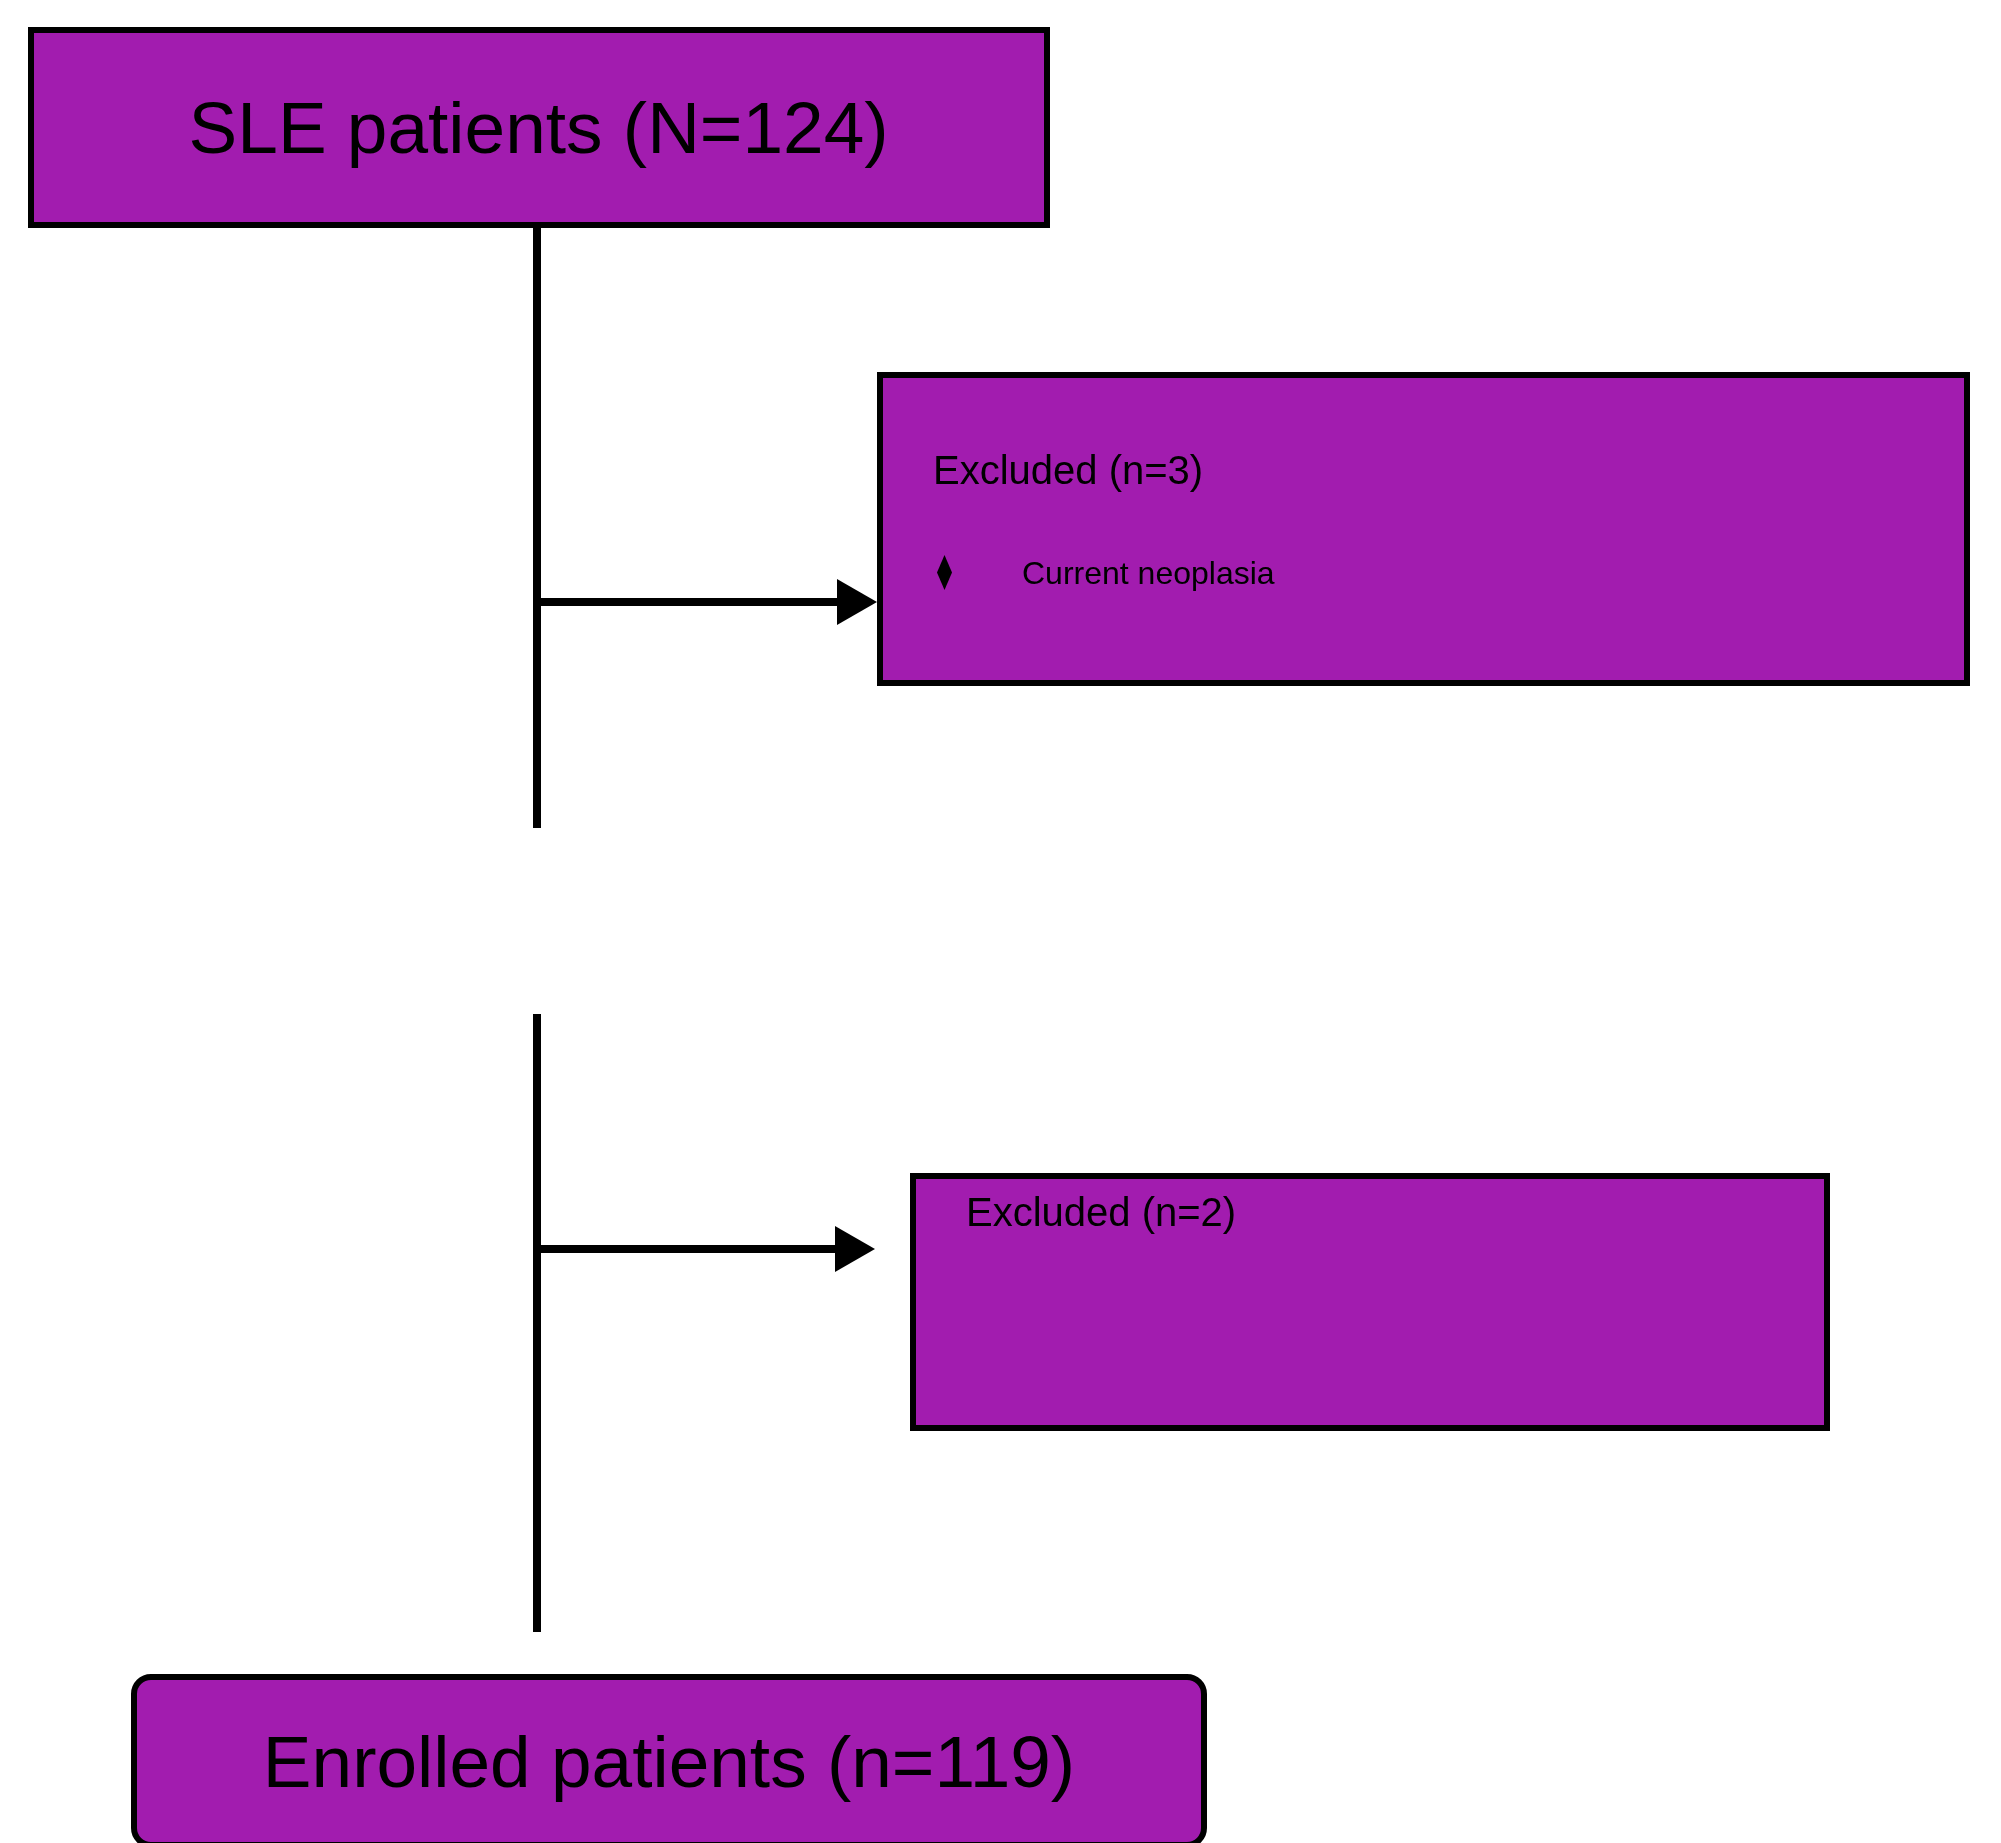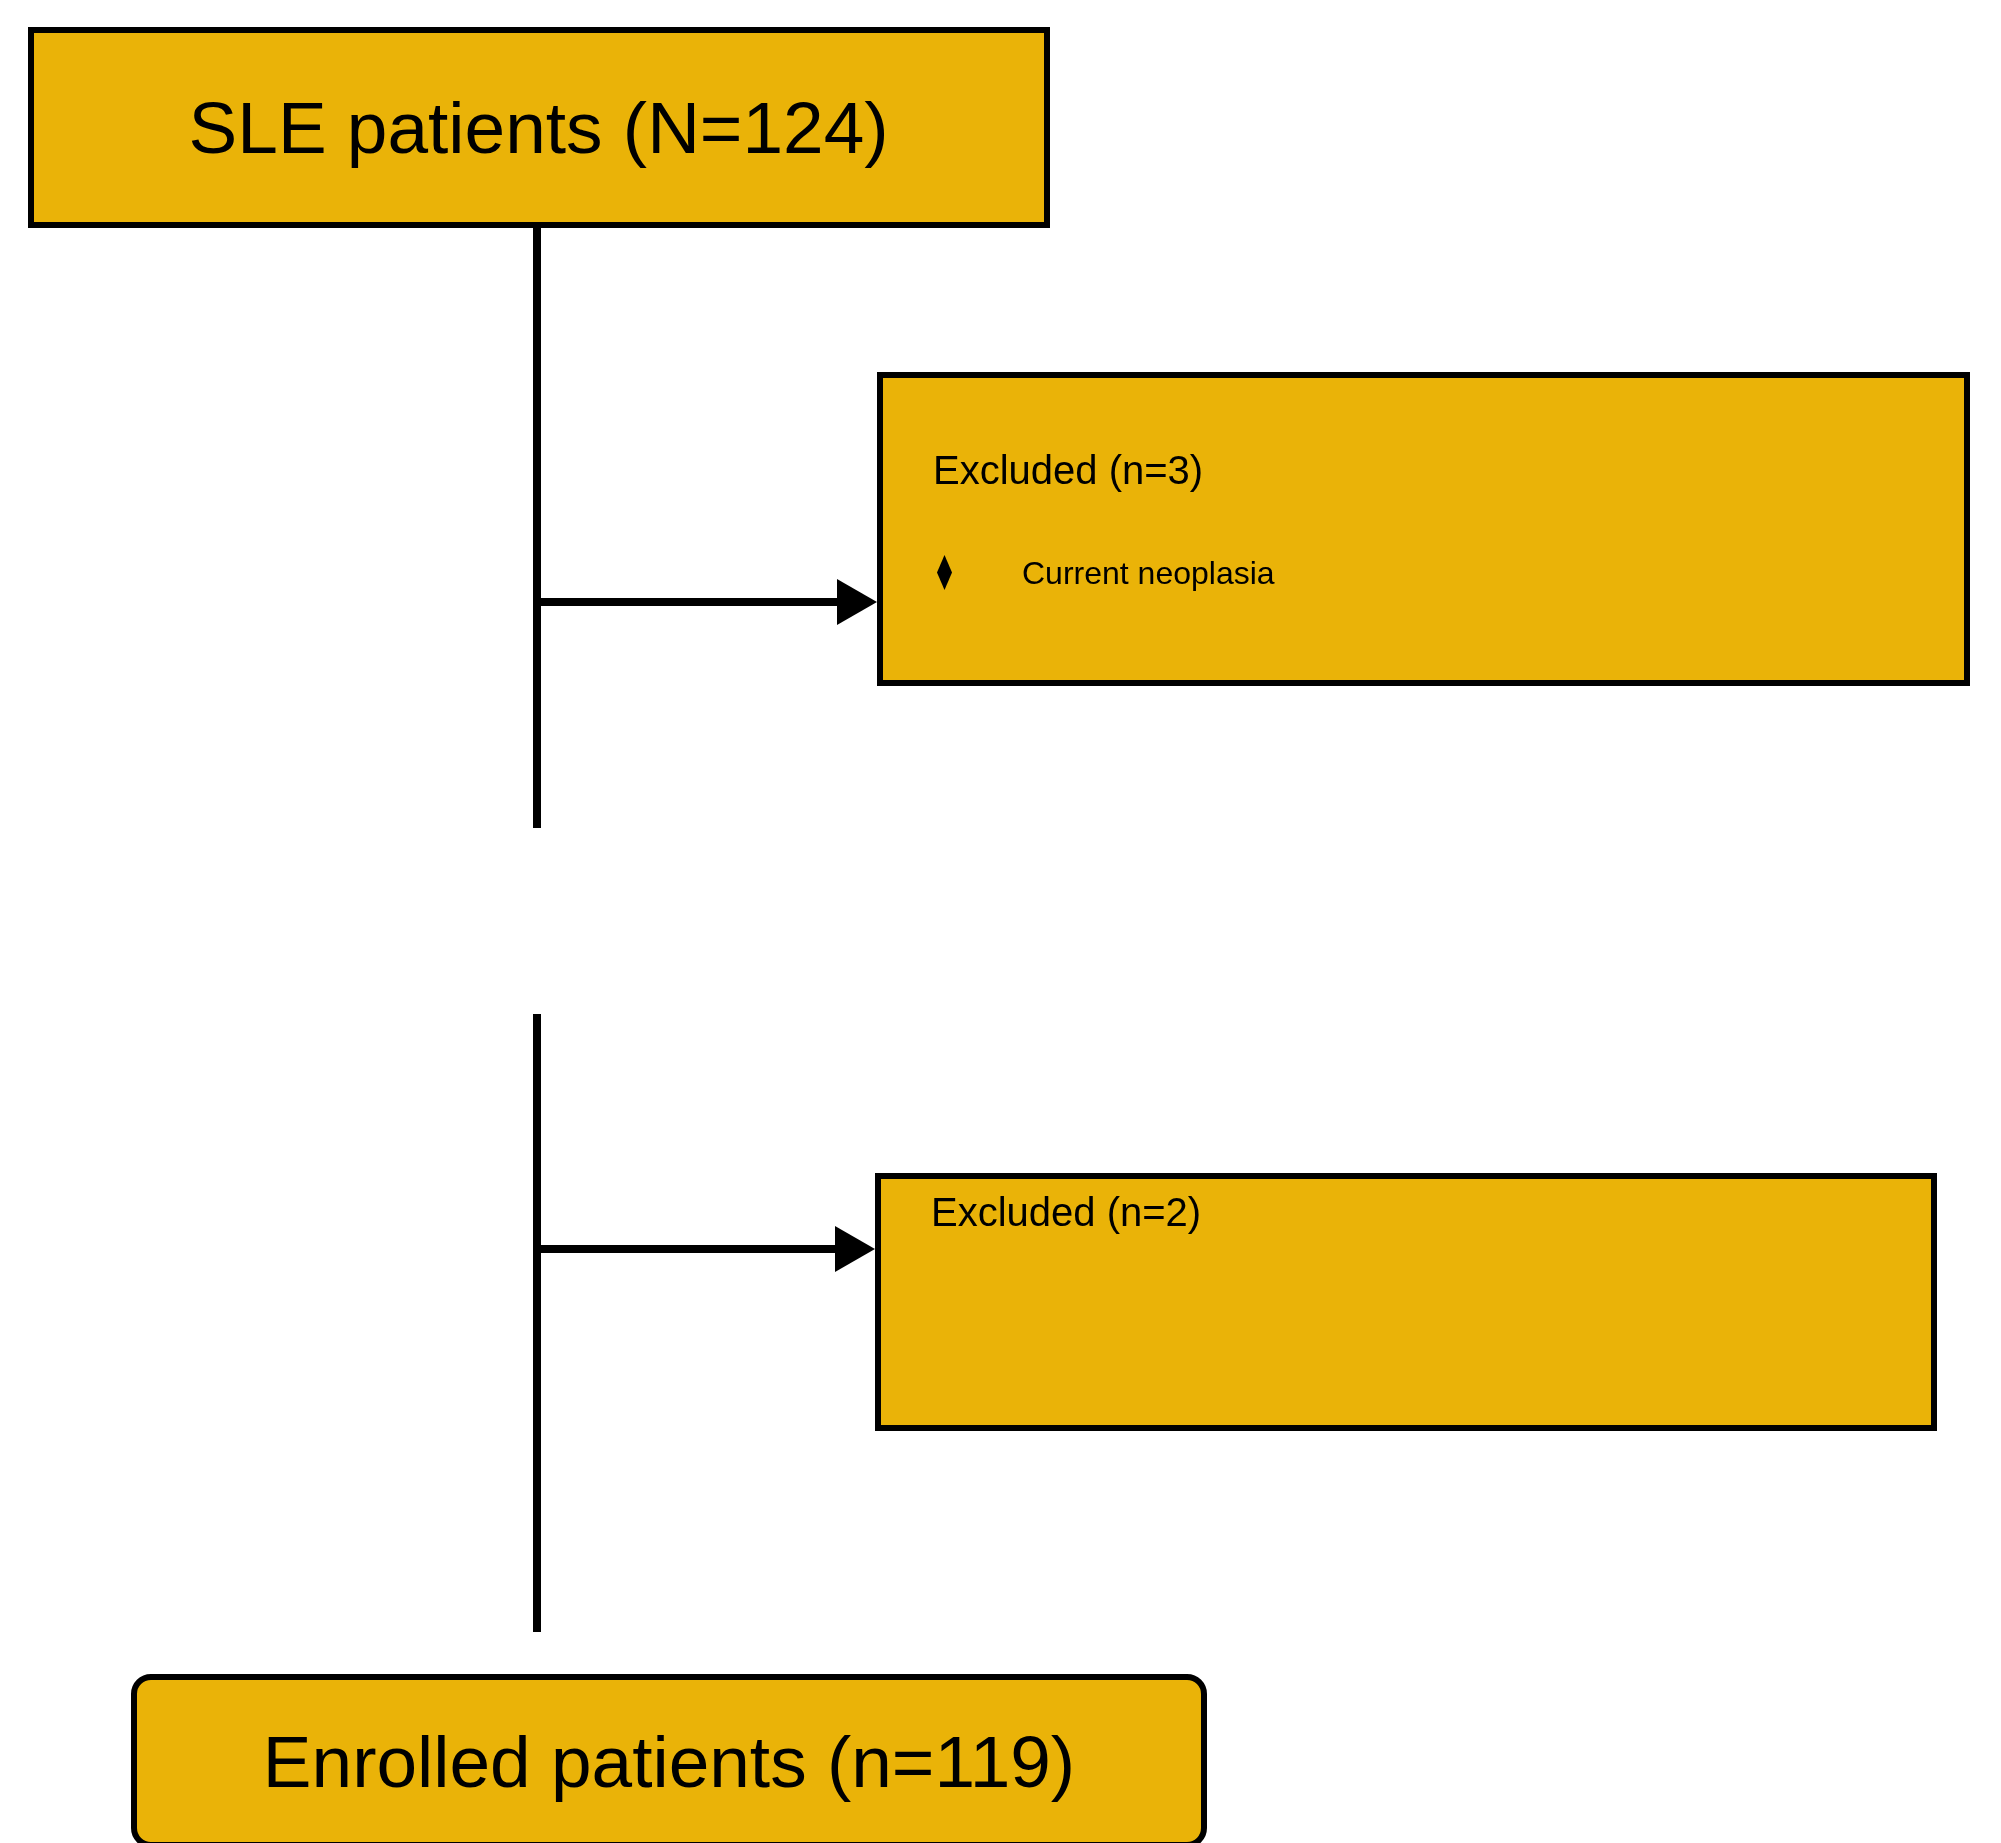--- a/index.html
+++ b/index.html
@@ -12,35 +12,35 @@
     width: 2001px;
     height: 1843px;
     background: #ffffff;
     font-family: "Liberation Sans", sans-serif;
     color: #000000;
     overflow: hidden;
   }
   .box {
     position: absolute;
     box-sizing: border-box;
-    background: #eab308;
+    background: #a21caf;
     border: 6.7px solid #000000;
   }
   .box.center {
     display: flex;
     align-items: center;
     justify-content: center;
     font-size: 73px;
     line-height: 1;
     white-space: nowrap;
   }
   #box-top    { left: 27.6px;   top: 27px;   width: 1022px; height: 201px; }
   #box-excl1  { left: 877px; top: 372px;  width: 1093px; height: 314px; }
   #box-middle { left: 122px;  top: 828px;  width: 822px;  height: 185px; }
-  #box-excl2  { left: 875px; top: 1173px; width: 1062px; height: 258px; }
+  #box-excl2  { left: 910px; top: 1173px; width: 920px; height: 258px; }
   #box-bottom { left: 131px;  top: 1674px; width: 1076px; height: 174px; border-radius: 20px; }
 
   .excl-title {
     position: absolute;
     font-size: 40px;
     line-height: 1;
     white-space: nowrap;
   }
   #box-excl1 .excl-title { left: 50px; top: 72px; }
   #box-excl2 .excl-title { left: 50px; top: 13.4px; }

